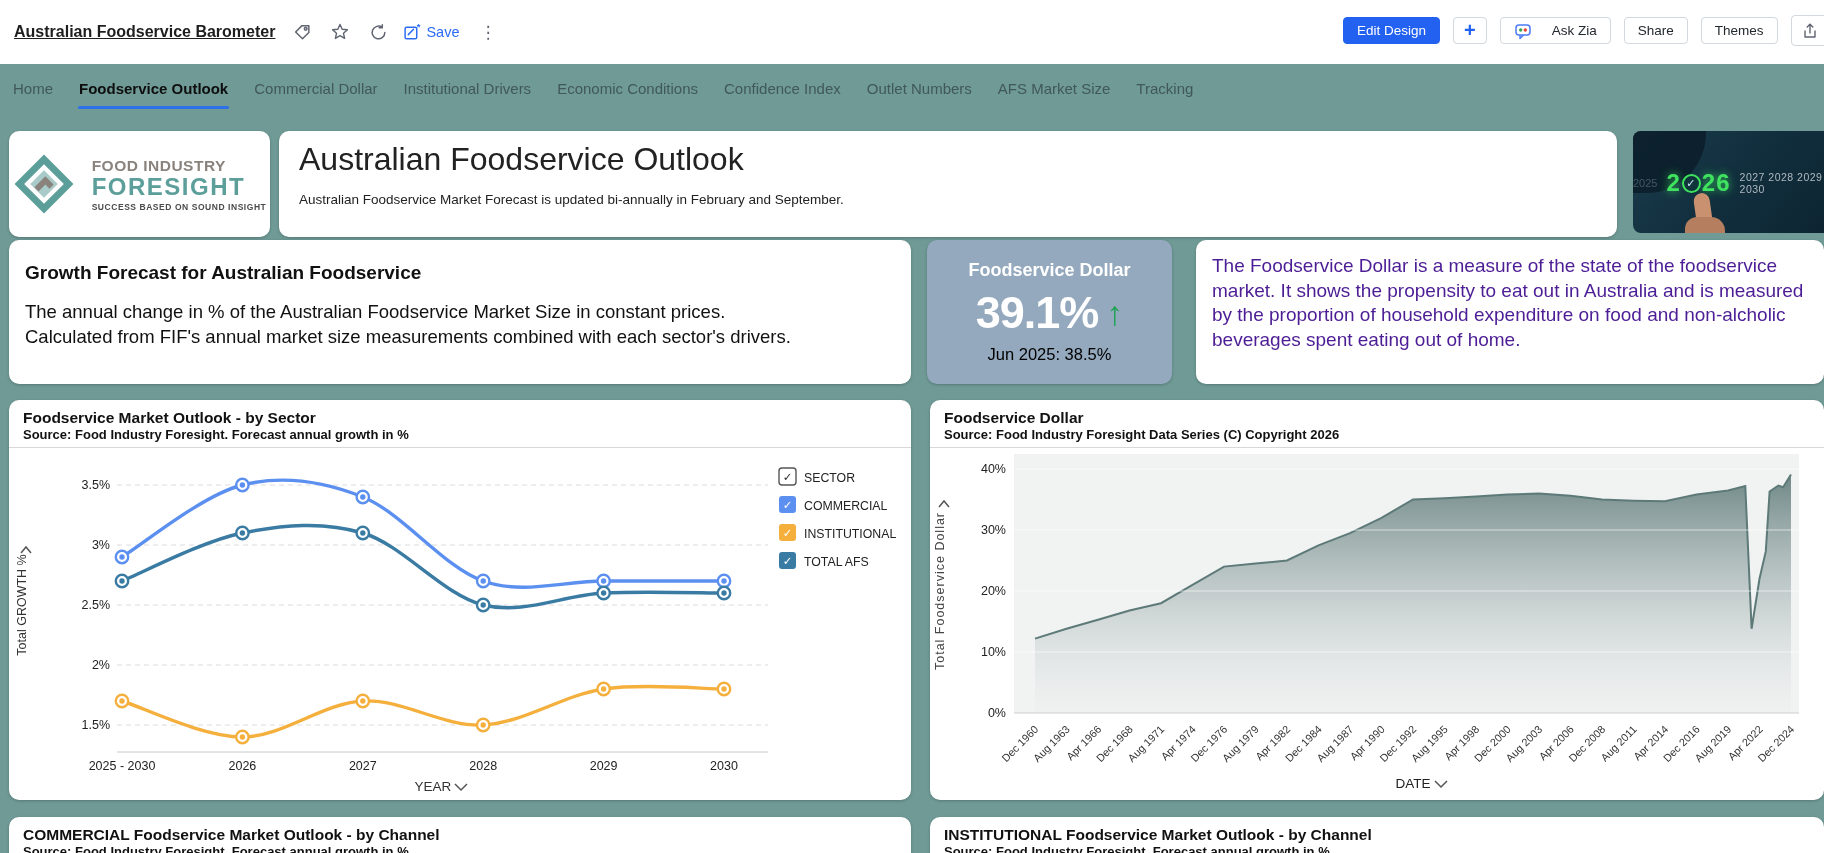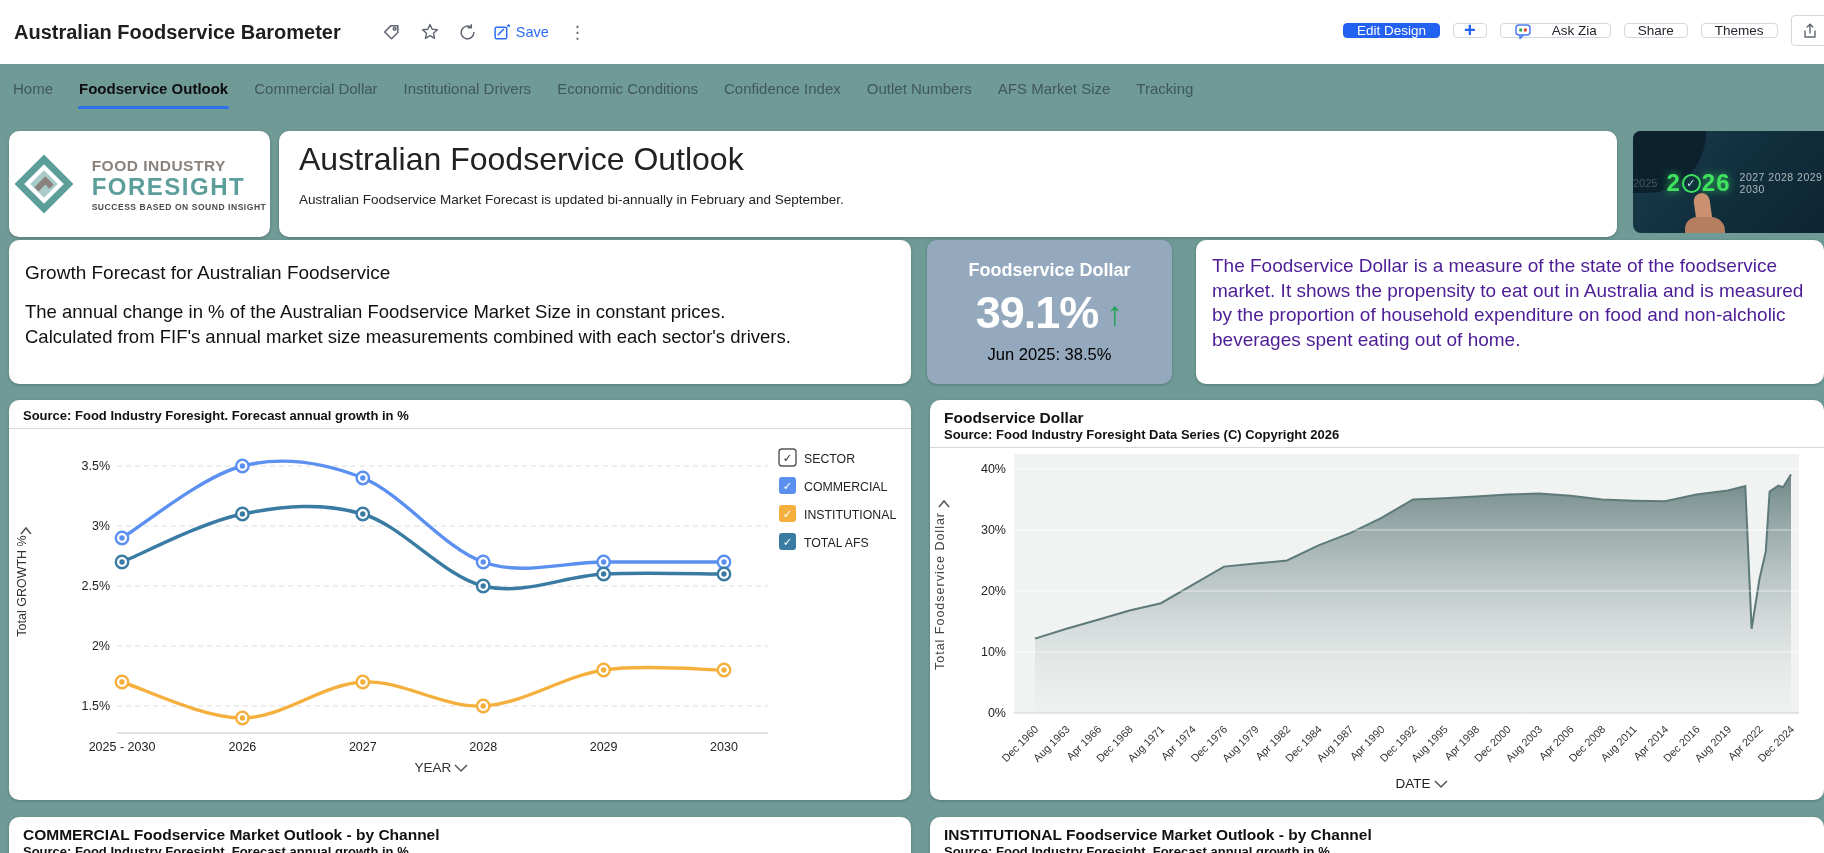--- a/index.html
+++ b/index.html
@@ -3,27 +3,27 @@
 <meta charset="utf-8">
 <style>
   * { margin:0; padding:0; box-sizing:border-box; }
   html,body { background:#fff; }
   body { font-family:"Liberation Sans","DejaVu Sans",sans-serif; }
   .stage { position:relative; width:1824px; height:853px; overflow:hidden; background:#6F9A96; }
 
   
   .topbar { position:absolute; top:0; left:0; width:1824px; height:64px; background:#fff; z-index:5; }
   .tb-left { position:absolute; left:14px; top:0; height:64px; display:flex; align-items:center; }
-  .tb-title { font-size:20px; font-weight:bold; color:#1e1e1e; margin-right:38px; }
+  .tb-title { font-size:16px; font-weight:bold; color:#1e1e1e; margin-right:14px;text-decoration:underline; }
   .tb-ic { display:flex; align-items:center; justify-content:center; width:26px; height:26px; margin-right:12px; cursor:pointer; }
   .tb-save { display:flex; align-items:center; gap:4px; margin-right:14px; cursor:pointer; }
   .tb-save span { color:#2a6cf4; font-size:14.5px; }
   .tb-dots { font-size:17px; color:#5f6470; margin-left:6px; cursor:pointer; }
   .tb-right { position:absolute; left:1343px; top:15px; display:flex; align-items:center; gap:13px; }
-  .btn { height:15px; display:flex; align-items:center; justify-content:center; padding:0 13px; border:1px solid #d2d8de; border-radius:4px; background:#fff; font-size:13.5px; color:#23272e; white-space:nowrap; cursor:pointer; }
+  .btn { height:27px; display:flex; align-items:center; justify-content:center; padding:0 13px; border:1px solid #d2d8de; border-radius:4px; background:#fff; font-size:13.5px; color:#23272e; white-space:nowrap; cursor:pointer; }
   .btn-primary { background:#2361F1; border-color:#2361F1; color:#fff; }
   .btn-plus { color:#2361F1; font-size:20px; font-weight:bold; padding:0 10px; }
   .btn-zia { gap:20px; }
   .icon-group { display:flex; border:1px solid #d2d8de; border-radius:4px; height:31px; overflow:hidden; }
   .icon-group .cell { width:37px; display:flex; align-items:center; justify-content:center; border-left:1px solid #e3e7ea; cursor:pointer; }
   .icon-group .cell:first-child { border-left:none; }
 
   
   .tabstrip { position:absolute; top:64px; left:0; width:1556px; height:48px; background:#6F9A96; display:flex; align-items:center; padding-left:0; }
   .tab { position:relative; height:48px; display:flex; align-items:center; padding:0 13px; font-size:15px; color:#41585a; cursor:pointer; white-space:nowrap; }
@@ -48,21 +48,21 @@
   .promo .years { position:absolute; left:0; top:38px; width:100%; display:flex; align-items:center; justify-content:center; gap:9px; }
   .promo .yr-dim { font-size:11px; color:#6f8290; opacity:.55; }
   .promo .yr-hi { font-size:24px; font-weight:bold; color:#3fe35f; letter-spacing:1px; text-shadow:0 0 8px rgba(63,227,95,.8); display:flex; align-items:center; }
   .promo .yr-hi .chk { display:inline-flex; align-items:center; justify-content:center; width:19px; height:19px; border:2.5px solid #3fe35f; border-radius:50%; font-size:11px; color:#cfeaff; margin:0 1px; background:rgba(10,40,50,.4); }
   .promo .yr-sm { font-size:10.5px; color:#aeb9bf; letter-spacing:.5px; }
   .promo .hand { position:absolute; left:62px; top:62px; width:16px; height:34px; background:#c9916f; border-radius:8px 8px 4px 4px; transform:rotate(-8deg); }
   .promo .fist { position:absolute; left:52px; top:86px; width:40px; height:26px; background:#b57f5f; border-radius:12px 14px 6px 6px; }
 
   
   .growth-card { left:9px; top:128px; width:902px; height:144px; padding:22px 16px 0 16px; }
-  .gc-head { font-size:19px; font-weight:normal; color:#111; margin-bottom:16px; }
+  .gc-head { font-size:19px; font-weight:bold; color:#111; margin-bottom:16px; }
   .gc-line { font-size:18.5px; color:#111; line-height:1.33; }
   .kpi-card { left:927px; top:128px; width:245px; height:144px; display:flex; flex-direction:column; align-items:center; justify-content:center; }
   .kpi-label { font-size:18px; font-weight:bold; color:#fff; margin-bottom:6px; }
   .kpi-row { display:flex; align-items:center; gap:8px; }
   .kpi-value { font-size:45px; font-weight:bold; color:#fff; letter-spacing:-1px; }
   .kpi-arrow { font-size:34px; font-weight:bold; line-height:1; }
   .kpi-sub { font-size:16.5px; color:#000000; margin-top:6px; }
   .text-card { left:1196px; top:128px; width:628px; height:144px; padding:14px 16px; }
   .tc-text { font-size:19px; color:#4c1d95; line-height:1.3; }
 
@@ -206,20 +206,21 @@
       </div>
       <div class="kpi-sub">Jun 2025: 38.5%</div>
     </div>
 
     <div class="card text-card">
       <div class="tc-text">The Foodservice Dollar is a measure of the state of the foodservice market. It shows the propensity to eat out in Australia and is measured by the proportion of household expenditure on food and non-alcholic beverages spent eating out of home.</div>
     </div>
 
     <div class="card chart-card chart1">
       <div class="chart-head">
+        <div class="c-title">Foodservice Market Outlook - by Sector</div>
         <div class="c-source">Source: Food Industry Foresight. Forecast annual growth in %</div>
       </div>
       <div class="chart-body">
         <svg id="svg-sector" width="900" height="354" viewBox="0 0 900 354">
             <line x1="108" y1="277" x2="759" y2="277" stroke="#dcdcdc" stroke-dasharray="5 4"></line>
             <text x="101" y="281" font-size="12.5" fill="#222" text-anchor="end">1.5%</text>
             <line x1="108" y1="217" x2="759" y2="217" stroke="#dcdcdc" stroke-dasharray="5 4"></line>
             <text x="101" y="221" font-size="12.5" fill="#222" text-anchor="end">2%</text>
             <line x1="108" y1="157" x2="759" y2="157" stroke="#dcdcdc" stroke-dasharray="5 4"></line>
             <text x="101" y="161" font-size="12.5" fill="#222" text-anchor="end">2.5%</text>

